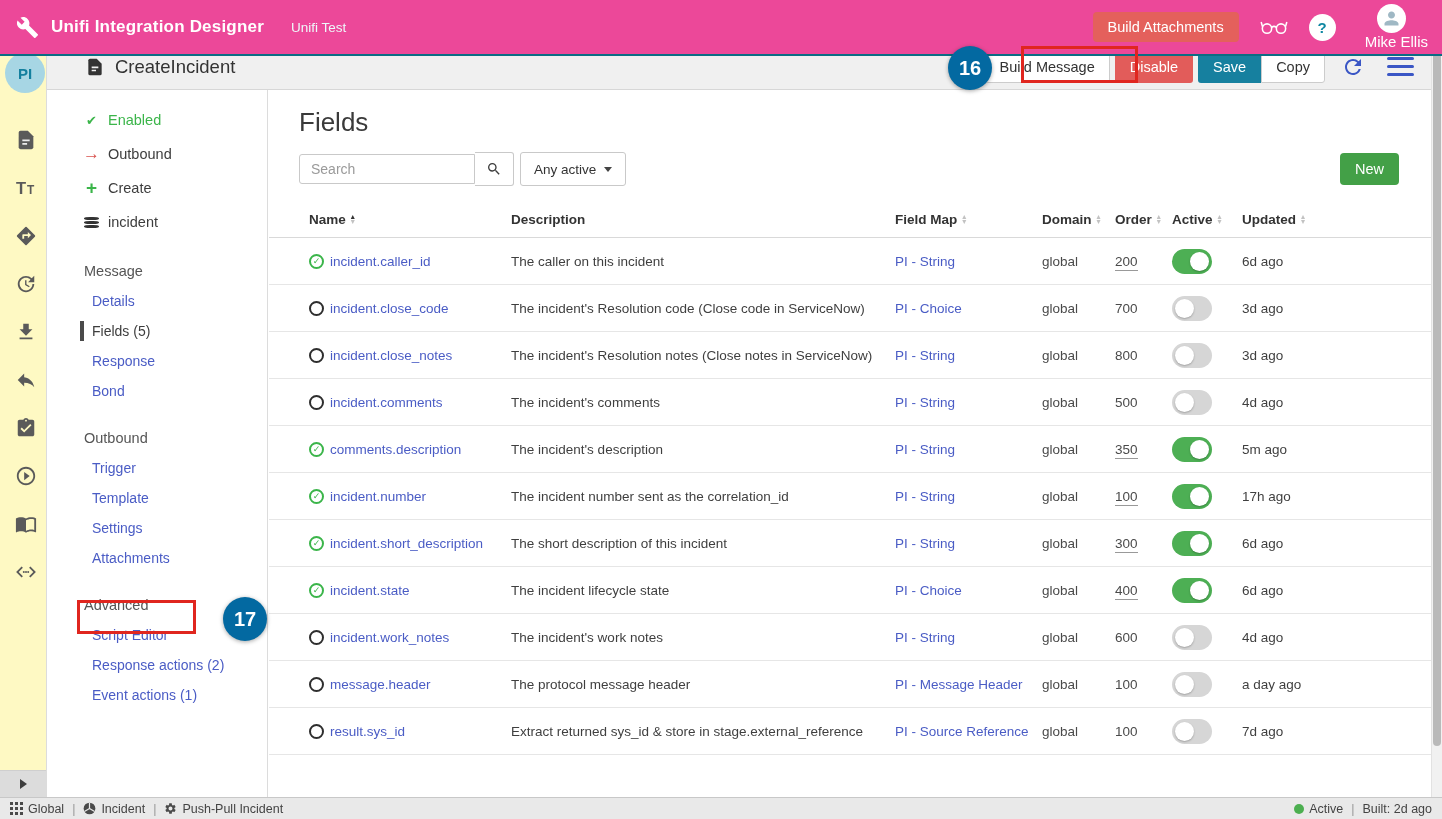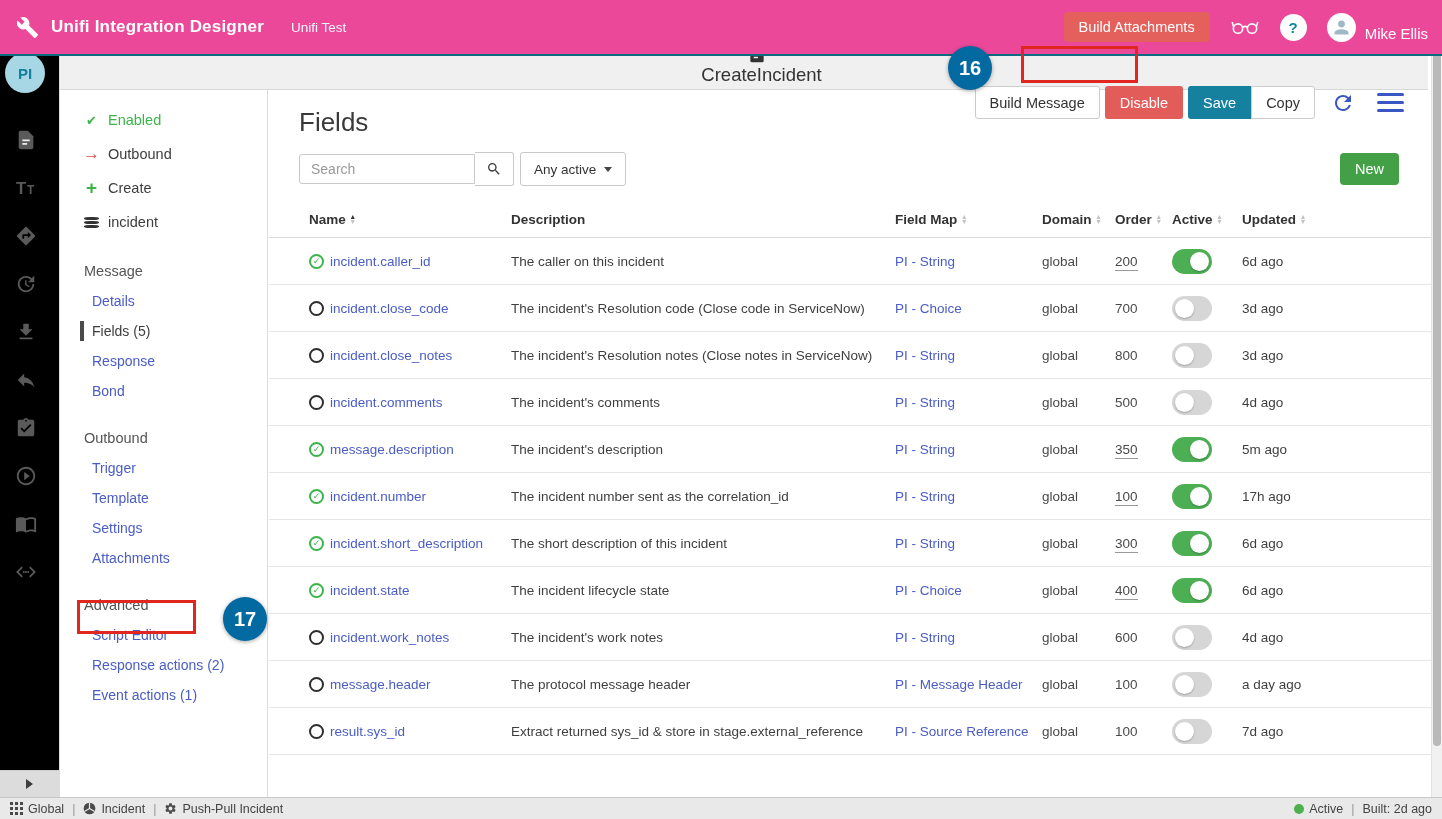--- a/index.html
+++ b/index.html
@@ -10,44 +10,44 @@
   
   .topbar { position:absolute; left:0; top:0; right:0; height:56px; background:#ec4899; border-bottom:2px solid #0a6d84; display:flex; align-items:center; padding:16px 14px; color:#fff; z-index:10; }
   .wrench { width:23px; height:23px; margin:0 12px 0 2px; display:flex; }
   .wrench svg { width:100%; height:100%; }
   .app-title { font-size:17px; font-weight:bold; letter-spacing:.2px; margin-right:27px; white-space:nowrap; }
   .app-sub { font-size:13.5px; color:#eef8fa; white-space:nowrap; cursor:pointer; }
   .topbar-right { margin-left:auto; display:flex; align-items:center; }
   .btn-build-integration { background:#e4605c; color:#fff; border:none; height:30px; padding:0 15px; border-radius:4px; font-size:14.5px; font-family:inherit; cursor:pointer; }
   .glasses { width:28px; height:20px; margin-left:21px; display:flex; cursor:pointer; }
   .help-circle { width:27px; height:27px; border-radius:50%; background:#fff; color:#0e87a2; font-weight:bold; font-size:15px; display:flex; align-items:center; justify-content:center; margin-left:21px; cursor:pointer; }
-  .user { display:flex; align-items:flex-end; margin-left:20px; cursor:pointer; }
+  .user { display:flex; align-items:center; margin-left:20px; cursor:pointer;flex-direction:column; }
   .user-avatar { width:29px; height:29px; border-radius:50%; background:#fff; display:flex; align-items:center; justify-content:center; overflow:hidden; }
   .user-name { font-size:15px; margin-left:9px; }
 
   
-  .header2 { position:absolute; left:0; top:44px; right:14px; height:46px; background:#f0f0f0; border-bottom:1px solid #d7d7d7; display:flex; align-items:center; padding-left:85px; z-index:5;flex-direction:column; }
+  .header2 { position:absolute; left:0; top:44px; right:4px; height:46px; background:#f0f0f0; border-bottom:1px solid #d7d7d7; display:flex; align-items:center; padding-left:85px; z-index:5; }
   .doc-ic { width:20px; height:20px; color:#333; display:flex; }
   .doc-ic svg { width:100%; height:100%; fill:currentColor; }
   .h2-title { font-size:18.5px; font-weight:500; color:#333; margin-left:10px; }
   .h2-right { margin-left:auto; display:flex; align-items:center; margin-right:24px; }
   .btn { height:33px; font-size:14.5px; font-family:inherit; border-radius:3px; padding:0 14px; border:1px solid transparent; cursor:pointer; white-space:nowrap; }
   .btn-white { background:#fff; border-color:#ccc; color:#333; }
   .btn-build-message { margin-right:5px; }
   .btn-disable { background:#e25c5a; color:#fff; margin-right:5px; }
   .btn-group { display:flex; }
   .btn-save { background:#16809f; color:#fff; border-radius:3px 0 0 3px; }
   .btn-copy { background:#fff; border:1px solid #ccc; color:#333; border-radius:0 3px 3px 0; }
   .refresh-ic { width:24px; height:24px; color:#3a56c5; margin:0 14px 0 16px; cursor:pointer; display:flex; }
   .refresh-ic svg { width:100%; height:100%; fill:currentColor; }
   .hamburger { width:27px; display:flex; flex-direction:column; gap:4.5px; cursor:pointer; margin-left:8px; }
   .hamburger i { display:block; height:3.5px; border-radius:2px; background:#3a56c5; }
 
   
-  .rail { position:absolute; left:0; top:44px; bottom:22px; width:60px; background:#000000; border-right:1px solid #dcdcdc; z-index:6;padding-left:8px; }
+  .rail { position:absolute; left:0; top:44px; bottom:22px; width:47px; background:#fef9c3; border-right:1px solid #dcdcdc; z-index:6;padding-left:8px; }
   .pi-avatar { position:absolute; left:5px; top:9px; width:40px; height:40px; border-radius:50%; background:#a7d6e4; color:#13809f; font-weight:bold; font-size:15px; display:flex; align-items:center; justify-content:center; cursor:pointer; }
   .rail-ic { position:absolute; left:0; width:52px; height:24px; display:flex; align-items:center; justify-content:center; color:#5a5a5a; cursor:pointer; }
   .rail-ic svg { width:22px; height:22px; fill:currentColor; }
   .rail-collapse { position:absolute; left:0; right:0; bottom:0; height:27px; background:#dcdcdc; border:none; border-top:1px solid #cfcfcf; cursor:pointer; display:flex; align-items:center; justify-content:center; }
   .rail-collapse i { width:0; height:0; border-left:7px solid #3d3d3d; border-top:5px solid transparent; border-bottom:5px solid transparent; }
 
   
   .sidenav { position:absolute; left:53px; top:90px; width:215px; bottom:22px; background:#fff; border-right:1px solid #dcdcdc; padding-top:13px; z-index:4; }
   .nav-top { height:34px; display:flex; align-items:center; padding-left:31px; font-size:14.5px; color:#3d3d3d; cursor:pointer; }
   .nav-top .ic { width:15px; margin-right:9px; display:flex; align-items:center; justify-content:center; }
@@ -378,21 +378,21 @@
             <span class="cell-link">incident.comments</span>
             <span class="">The incident's comments</span>
             <span class="cell-link">PI - String</span>
             <span class="cell-dim">global</span>
             <span class="cell-dim ord"><span>500</span></span>
             <span class="toggle"></span>
             <span class="">4d ago</span>
           </div>
           <div class="trow">
             <span class="st on"></span>
-            <span class="cell-link">message.description</span>
+            <span class="cell-link">comments.description</span>
             <span class="">The incident's description</span>
             <span class="cell-link">PI - String</span>
             <span class="cell-dim">global</span>
             <span class="cell-dim ord"><u>350</u></span>
             <span class="toggle on"></span>
             <span class="">5m ago</span>
           </div>
           <div class="trow">
             <span class="st on"></span>
             <span class="cell-link">incident.number</span>

